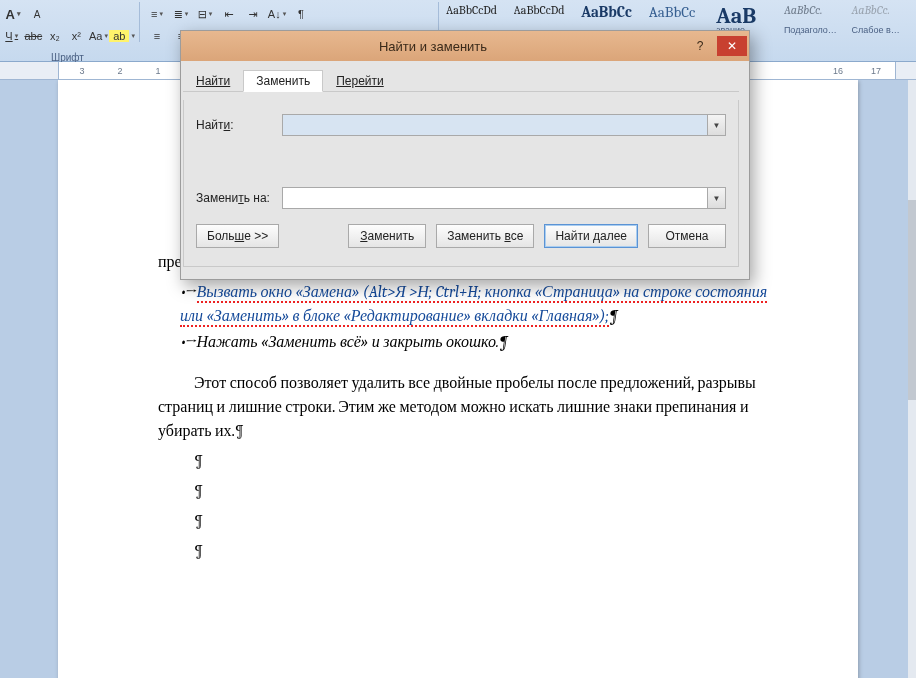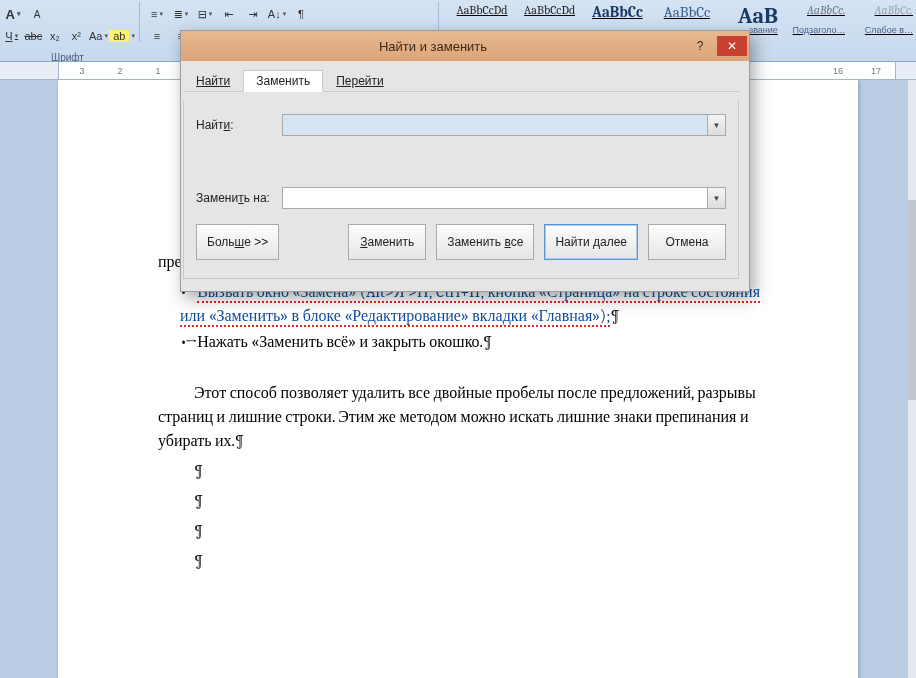--- a/index.html
+++ b/index.html
@@ -54,23 +54,22 @@
     display: flex;
     height: 46px;
     align-items: stretch;
     flex: 1;
     overflow: hidden;
   }
   .style-card {
     width: 70px;
     border: 1px solid transparent;
     padding: 2px;
-    text-align: right;
+    text-align: left;
     cursor: pointer;
-    text-decoration: underline;
   }
   .style-card .preview { font-family: Cambria, Georgia, serif; height: 22px; overflow: hidden; }
   .style-card .lbl { font-size: 9px; color: #4b6184; white-space: nowrap; overflow: hidden; }
 
   
   .ruler-strip {
     height: 18px;
     background: #e9eef5;
     border-bottom: 1px solid #9fb6d3;
     position: relative;
@@ -104,21 +103,21 @@
     background: #fff;
     box-shadow: 1px 1px 4px rgba(0,0,0,0.25);
     padding: 170px 70px 40px 100px;
     font-family: Cambria, Georgia, "Times New Roman", serif;
     font-size: 16px;
     color: #000;
     line-height: 1.5;
   }
   .page p { margin-bottom: 6px; }
   .page .indent { text-indent: 36px; }
-  .page ul { list-style: none; padding-left: 22px; margin-bottom: 27px; }
+  .page ul { list-style: none; padding-left: 22px; margin-bottom: 17px; font-style: italic; }
   .page ul li::before { content: "•→ "; letter-spacing: -2px; color: #000; }
   .page ul li { margin-bottom: 2px; }
   .link { color: #154a9a; text-decoration: none; }
   .wavy { border-bottom: 2px dotted #e22; }
   .pil { color: #000; }
 
   
   .vscroll {
     position: absolute; right: 0; top: 80px; bottom: 0;
     width: 8px; background: #e4e9f0;
@@ -217,21 +216,21 @@
   .gap { height: 36px; }
   .btnrow {
     display: flex;
     justify-content: space-between;
     margin-top: 12px;
     align-items: center;
   }
   .btnrow .right { display: flex; gap: 10px; }
   .dbtn {
     min-width: 78px;
-    height: 36px;
+    height: 24px;
     border: 1px solid #a9a9a9;
     background: linear-gradient(#fdfdfd,#e5e5e5);
     font-size: 12px;
     color: #222;
     padding: 0 10px;
     cursor: pointer;
   }
   .dbtn.default {
     border: 1px solid #5b93d4;
     box-shadow: 0 0 0 1px #a9cdf0 inset;

